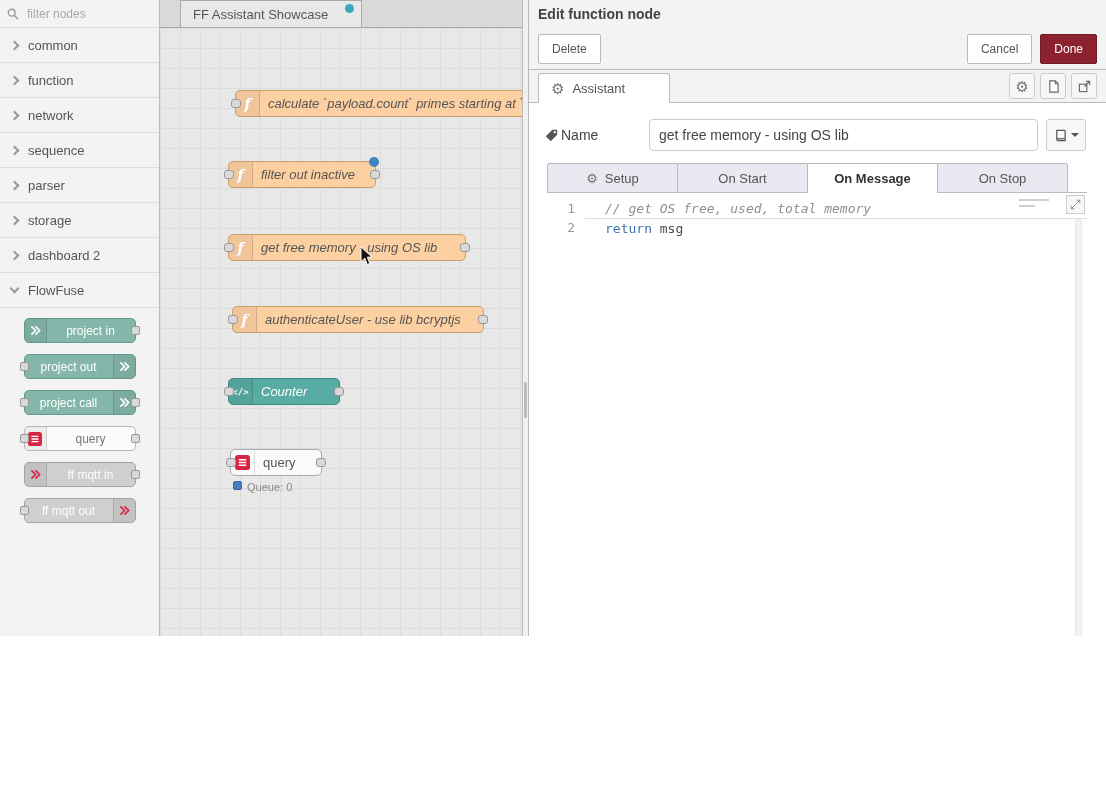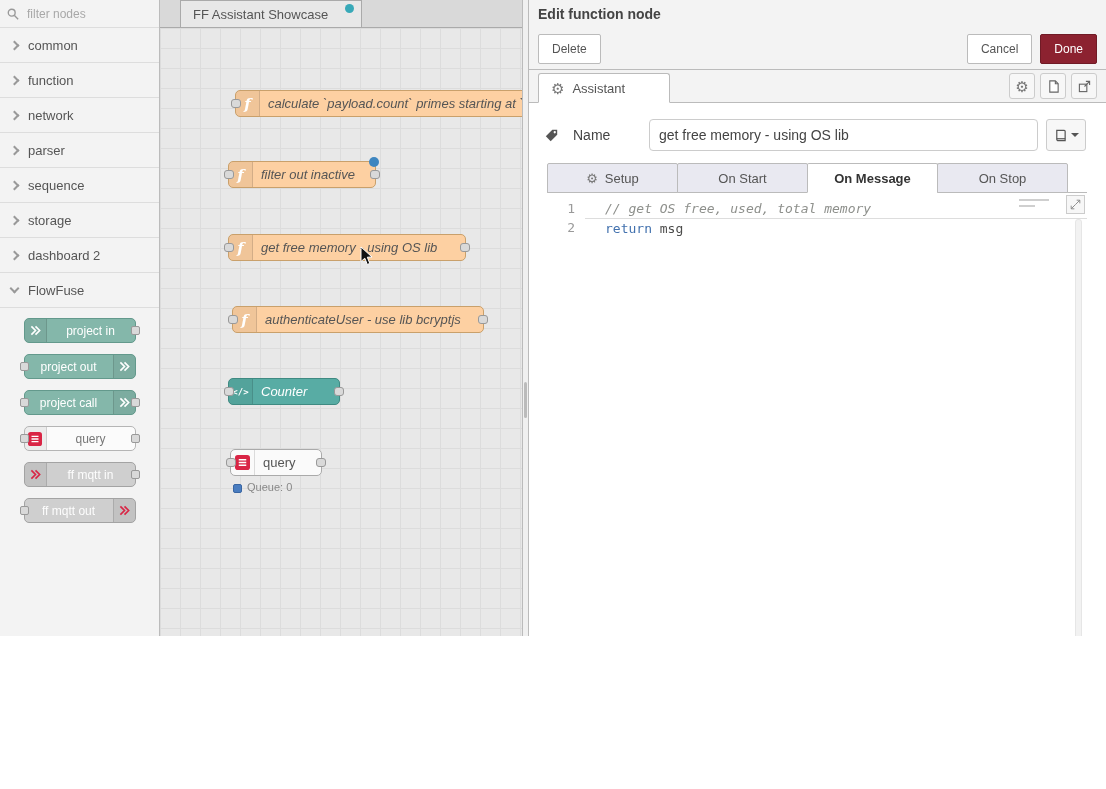--- a/index.html
+++ b/index.html
@@ -44,21 +44,21 @@
   .nlabel { display:flex; align-items:center; padding:0 10px 0 8px; font-style:italic; white-space:nowrap; overflow:hidden; }
   .rnode.func { background:#fdd0a2; border-color:#c9a06b; color:#555; }
   .func-glyph { font-family:"DejaVu Serif", serif; font-style:italic; font-weight:bold; color:#fff; font-size:15px; }
   .rnode.tmpl { background:#58aca4; border-color:#3f8a82; color:#fff; }
   .code-glyph { font-family:"DejaVu Sans Mono", monospace; font-weight:bold; color:#fff; font-size:9px; font-style:normal; }
   .rnode.qnode { background:#fafafa; border-color:#aaa; color:#555; }
   .rnode.qnode .nlabel { font-style:normal; }
   .nport { position:absolute; width:10px; height:9px; background:#d9d9d9; border:1px solid #999; border-radius:3px; top:8px; }
   .nport.l { left:-5px; } .nport.r { right:-5px; }
   .node-dot { position:absolute; top:-5px; right:-4px; width:10px; height:10px; border-radius:50%; background:#3e86c0; }
-  .node-status { position:absolute; left:2px; top:31px; display:flex; align-items:flex-end; gap:5px; font-size:11px; color:#888; font-style:normal; }
+  .node-status { position:absolute; left:2px; top:31px; display:flex; align-items:flex-start; gap:5px; font-size:11px; color:#888; font-style:normal; }
   .status-square { width:9px; height:9px; background:#4a7dc0; border:1px solid #3a66a3; border-radius:2px; }
   .cursor { position:absolute; left:200px; top:218px; z-index:30; }
   .hscroll { position:absolute; bottom:28px; left:0; right:0; height:9px; }
   .hscroll .arrow { position:absolute; left:3px; top:1px; width:0; height:0; border-top:4px solid transparent; border-bottom:4px solid transparent; border-right:6px solid #777; }
   .hscroll .thumb { position:absolute; left:12px; width:120px; height:7px; background:#9e9e9e; border-radius:4px; cursor:pointer; }
   .canvas-lens { position:absolute; left:7px; bottom:3px; width:18px; height:17px; border:1px solid #ccc; background:#f7f7f7; border-radius:2px; display:flex; align-items:center; justify-content:center; cursor:pointer; z-index:5; }
 
   
   .divider { position:absolute; left:522px; top:0; width:7px; height:789px; background:#f0f0f0; border-left:1px solid #bbb; border-right:1px solid #bbb; cursor:col-resize; }
   .divider .grip { position:absolute; top:382px; left:1px; width:3px; height:36px; background:#bbb; border-radius:2px; }
@@ -70,21 +70,21 @@
   .spacer { flex:1; }
   .btn { font-family:inherit; font-size:12px; border:1px solid #bbb; background:#fff; color:#555; border-radius:2px; height:30px; padding:0 13px; cursor:pointer; }
   .btn.primary { background:#8c2230; border-color:#701b26; color:#fff; }
   .props-row { height:33px; flex:none; background:#f3f3f3; border-bottom:1px solid #bbb; position:relative; display:flex; align-items:flex-end; padding-left:9px; }
   .props-tab { height:30px; margin-bottom:-1px; background:#fff; border:1px solid #bbb; border-bottom:1px solid #fff; border-radius:3px 3px 0 0; display:flex; align-items:center; gap:8px; padding:0 44px 0 12px; color:#555; cursor:pointer; }
   .gear-glyph { font-size:15px; color:#777; line-height:1; font-style:normal; }
   .props-icons { position:absolute; right:9px; top:3px; display:flex; gap:5px; }
   .icon-btn { width:26px; height:26px; border:1px solid #ccc; background:#f7f7f7; border-radius:3px; display:flex; align-items:center; justify-content:center; color:#666; cursor:pointer; }
   .tray-body { flex:1; background:#fff; padding-top:12px; overflow:hidden; }
   .form-row { display:flex; align-items:center; gap:8px; margin:4px 20px 12px 16px; }
-  .form-label { display:flex; align-items:center; gap:15px; width:96px; font-size:14px; color:#444; flex:none; }
+  .form-label { display:flex; align-items:center; gap:3px; width:96px; font-size:14px; color:#444; flex:none; }
   .form-input { flex:1; height:32px; border:1px solid #ccc; border-radius:4px; padding:0 9px; font-size:14px; color:#444; font-family:inherit; outline:none; }
   .lib-btn { width:40px; height:32px; flex:none; border:1px solid #ccc; background:#f7f7f7; border-radius:3px; display:flex; align-items:center; justify-content:center; gap:4px; cursor:pointer; }
   .caret { width:0; height:0; border-left:4px solid transparent; border-right:4px solid transparent; border-top:4px solid #555; }
   .editor-tabs { display:flex; margin:2px 18px 0; width:540px; border-bottom:1px solid #bbb; }
   .etab { width:131px; height:30px; margin-right:-1px; margin-bottom:-1px; background:#e9e9f1; border:1px solid #bbb; border-radius:2px 2px 0 0; display:flex; align-items:center; justify-content:center; gap:7px; color:#555; cursor:pointer; }
   .etab.active { background:#fff; border-bottom:1px solid #fff; font-weight:bold; color:#333; }
   .editor { position:relative; margin:0 18px; width:540px; height:533px; background:#fff; display:flex; border-bottom:2px solid #9eb8ac; }
   .gutter { width:38px; flex:none; padding:6px 10px 0 0; text-align:right; color:#9a9a9a; font-family:"DejaVu Sans Mono", monospace; font-size:13px; line-height:19px; }
   .codecol { flex:1; padding-top:6px; font-family:"DejaVu Sans Mono", monospace; font-size:13px; line-height:19px; color:#4d4d4c; position:relative; }
   .cline { white-space:pre; padding-left:20px; }
@@ -120,25 +120,25 @@
     <div class="cat">
       <span class="chev"></span>
       <span>function</span>
     </div>
     <div class="cat">
       <span class="chev"></span>
       <span>network</span>
     </div>
     <div class="cat">
       <span class="chev"></span>
+      <span>sequence</span>
+    </div>
+    <div class="cat">
+      <span class="chev"></span>
       <span>parser</span>
-    </div>
-    <div class="cat">
-      <span class="chev"></span>
-      <span>sequence</span>
     </div>
     <div class="cat">
       <span class="chev"></span>
       <span>storage</span>
     </div>
     <div class="cat">
       <span class="chev"></span>
       <span>dashboard 2</span>
     </div>
     <div class="cat">

